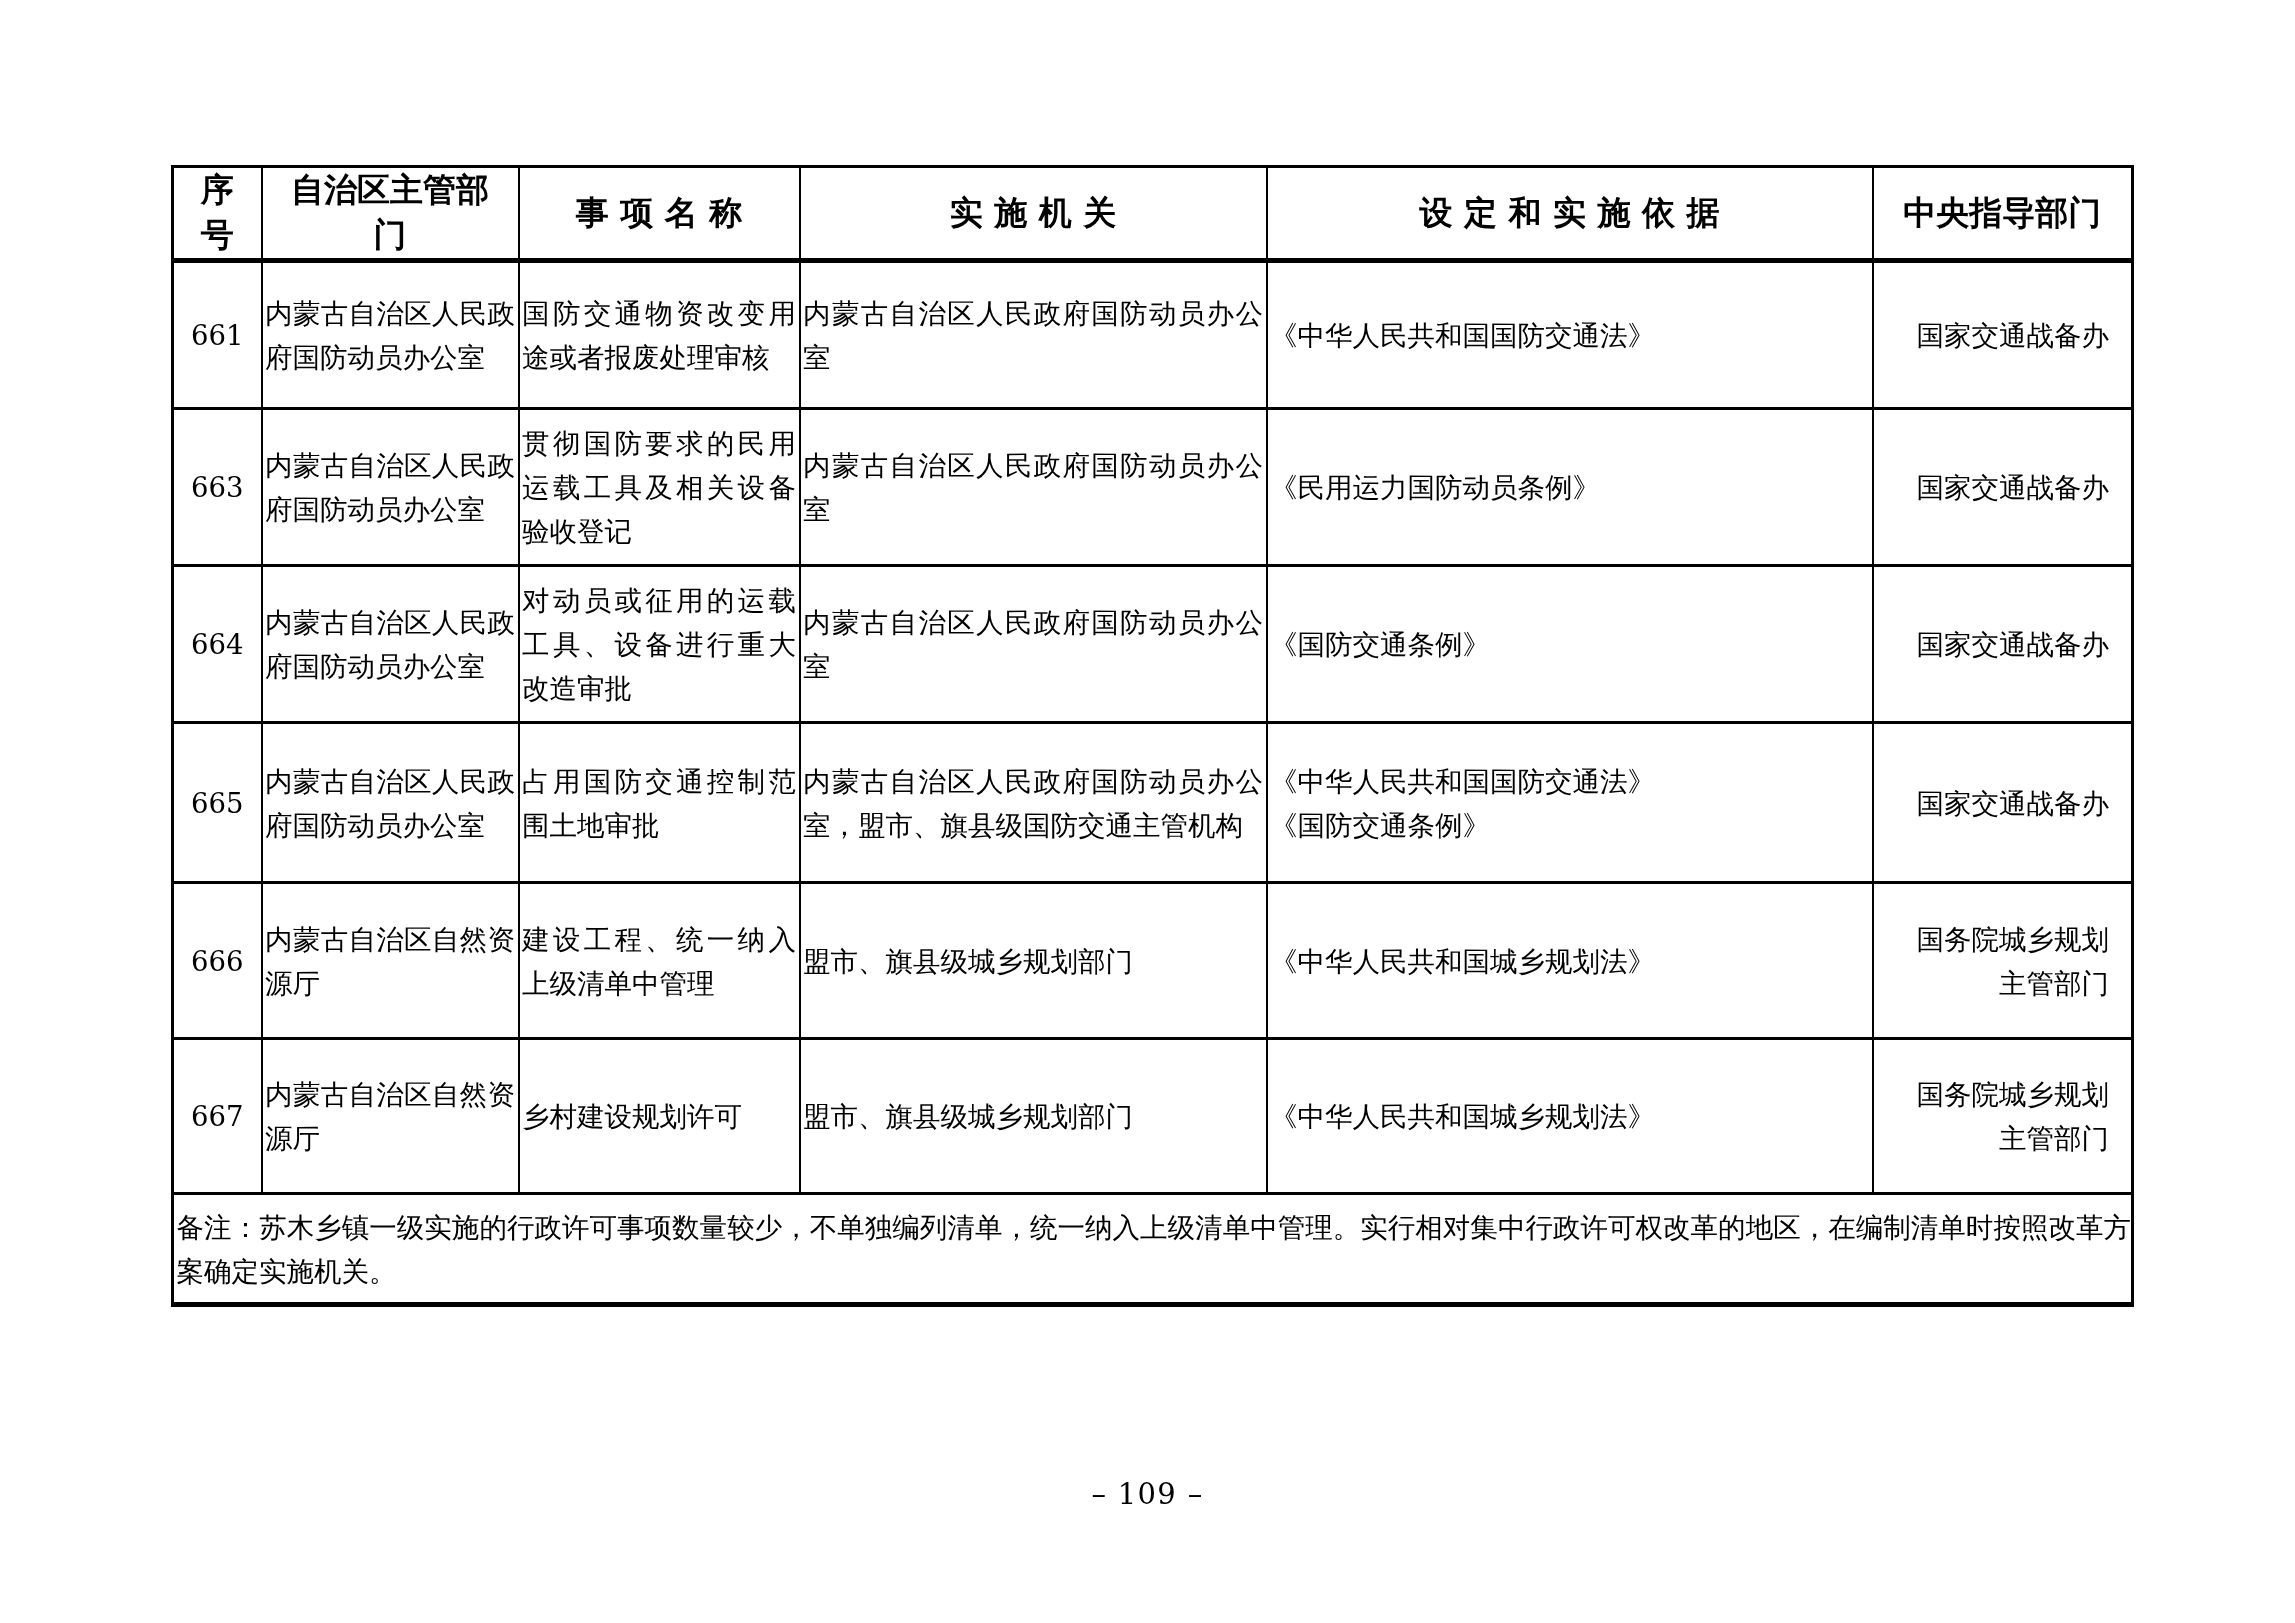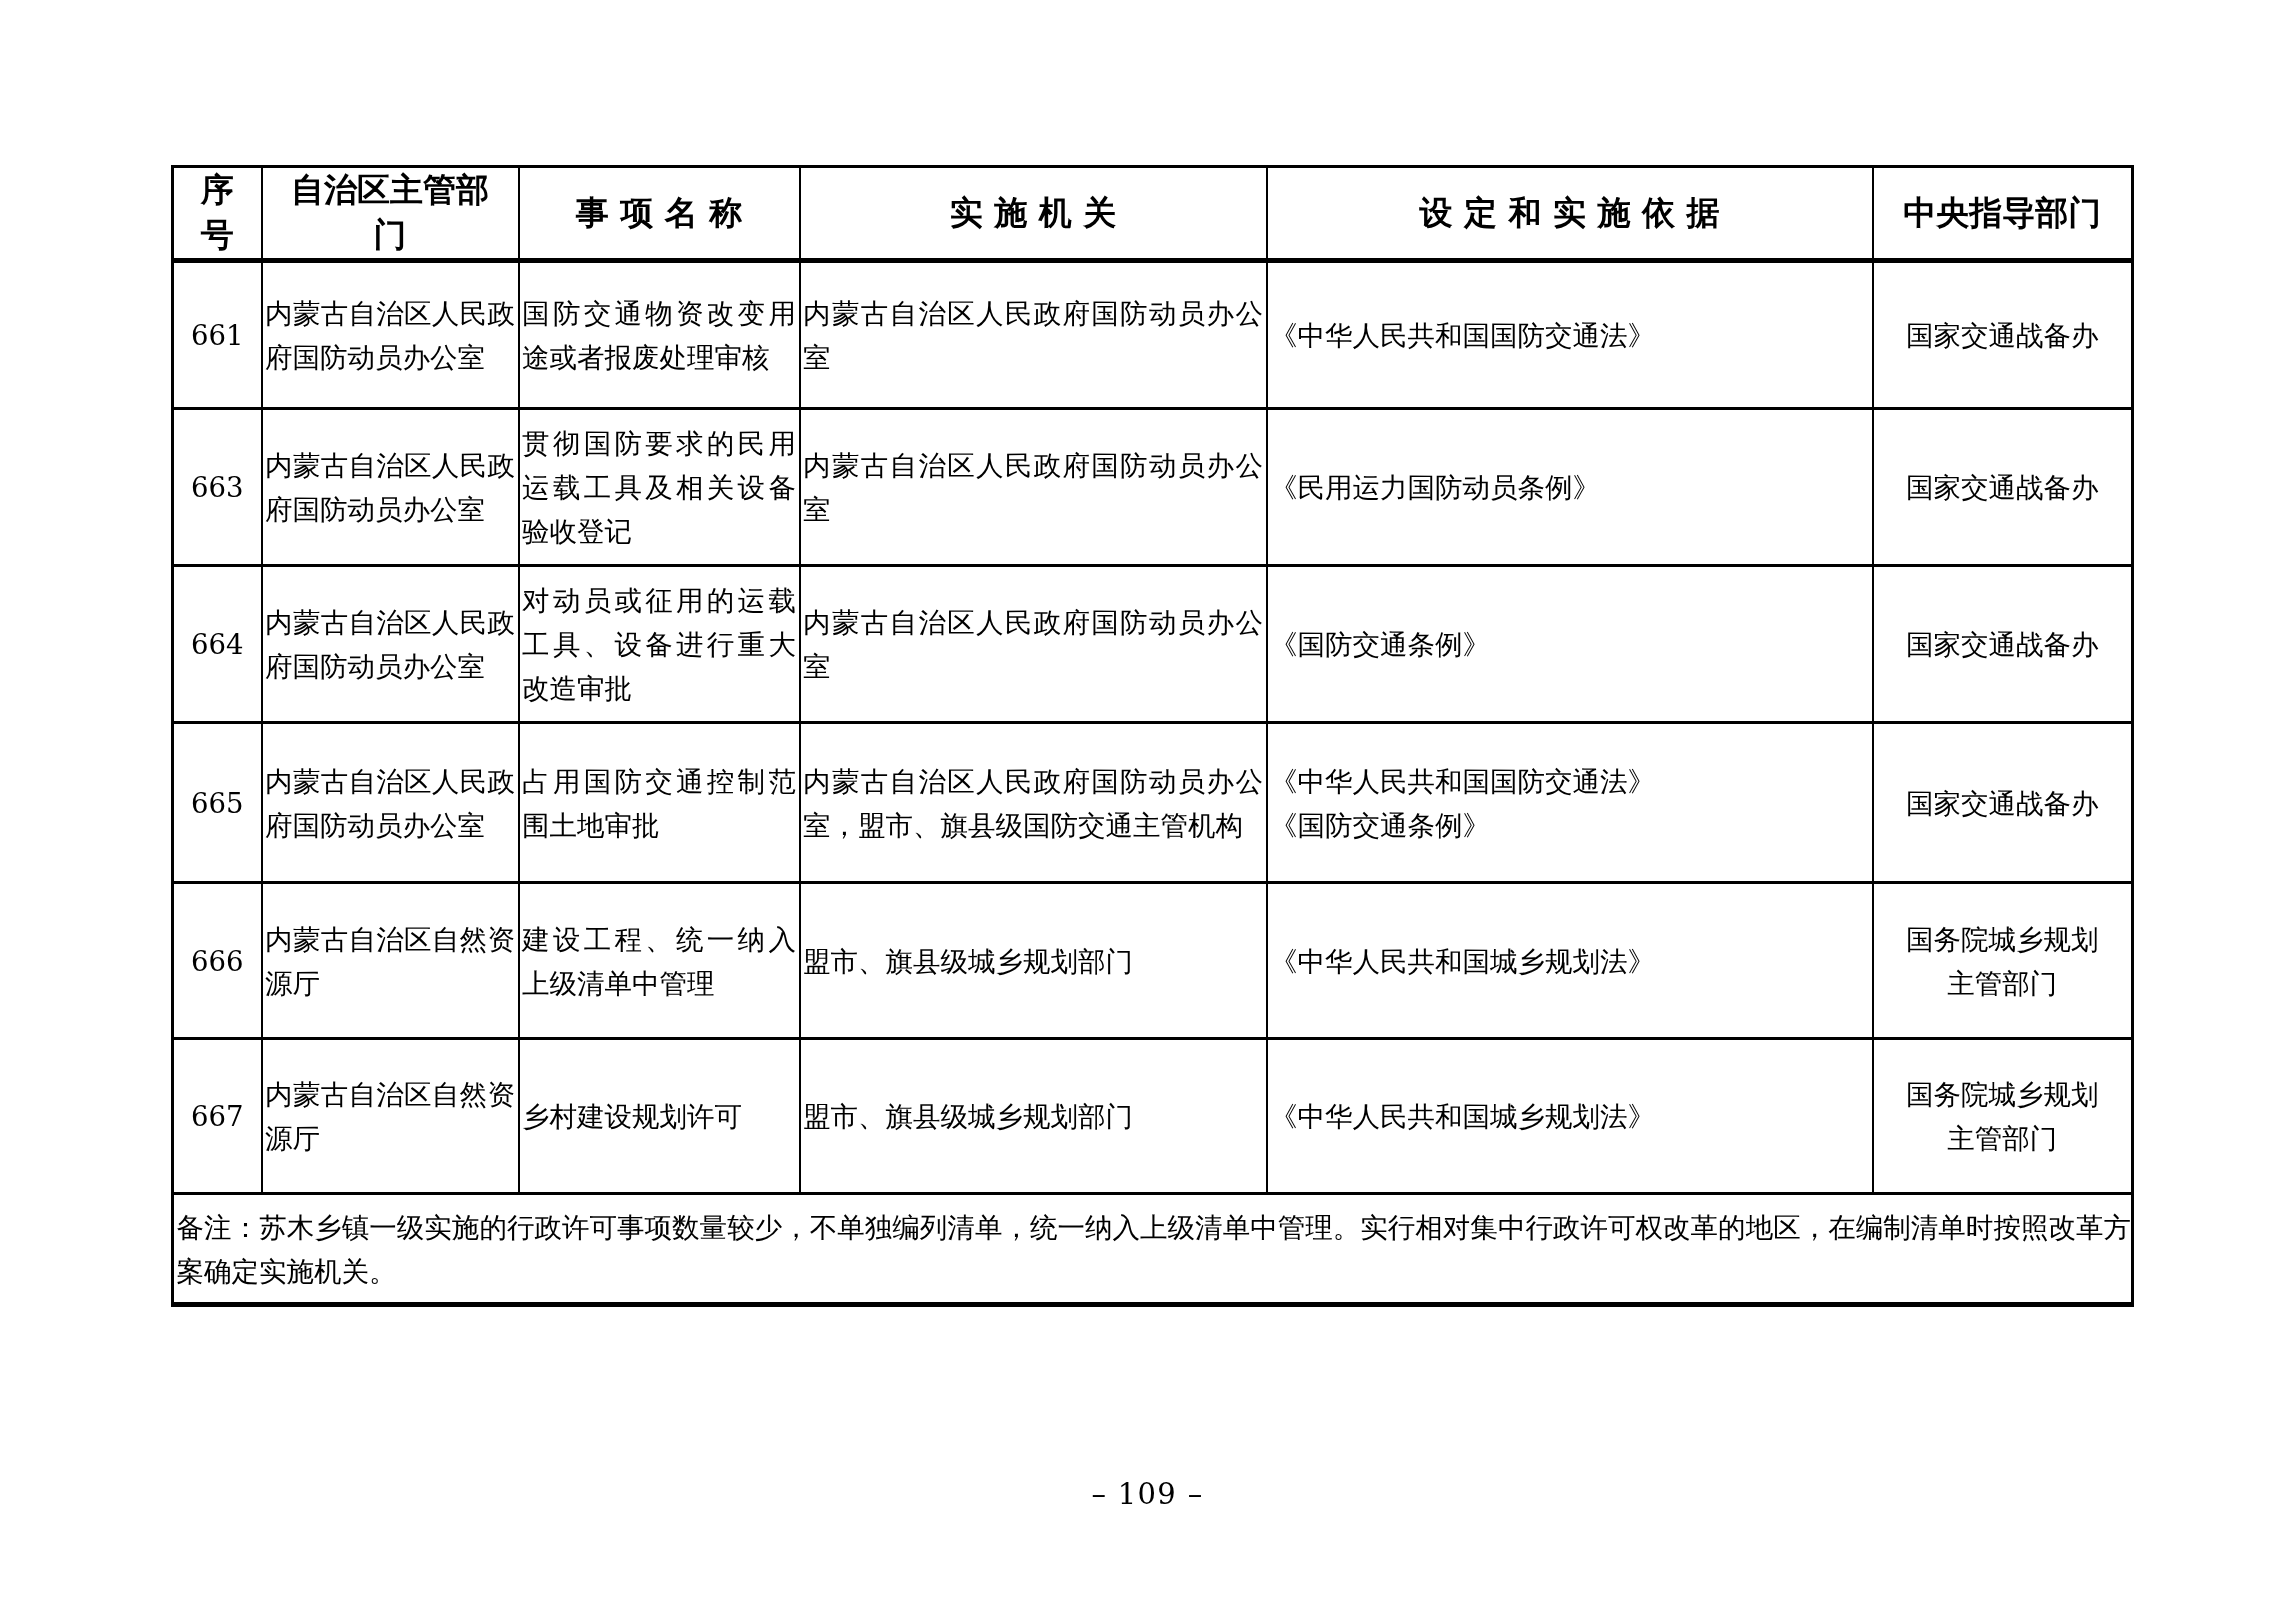--- a/index.html
+++ b/index.html
@@ -46,21 +46,21 @@
     font-size: 27.5px;
     line-height: 1.6;
     padding: 3.9px 2.6px;
   }
   td.c-no { text-align: center; margin-left: 24px; }
   td.c-dept, td.c-item, td.c-agency, td.c-basis {
     text-align: justify;
     text-justify: inter-ideograph;
   }
   td.c-central {
-    text-align: center;
+    text-align: right;
     padding-left: 22px;
     padding-right: 22px;
   }
   td.c-basis div { text-align: justify; }
   tbody tr:nth-child(1) { height: 148px; }
   tbody tr:nth-child(2) { height: 157px; }
   tbody tr:nth-child(3) { height: 157px; }
   tbody tr:nth-child(4) { height: 160px; }
   tbody tr:nth-child(5) { height: 156px; }
   tbody tr:nth-child(6) { height: 155px; }

